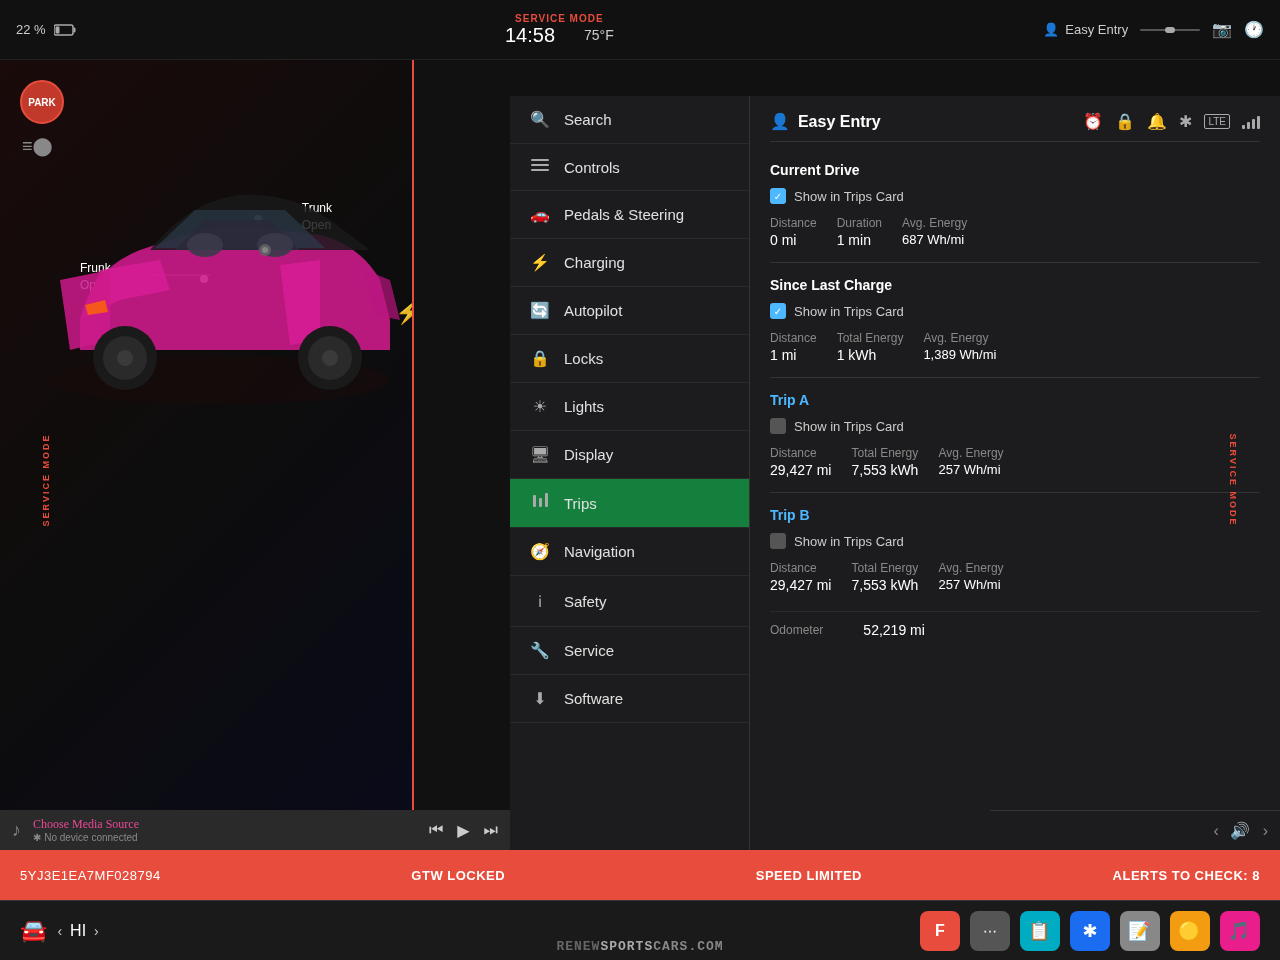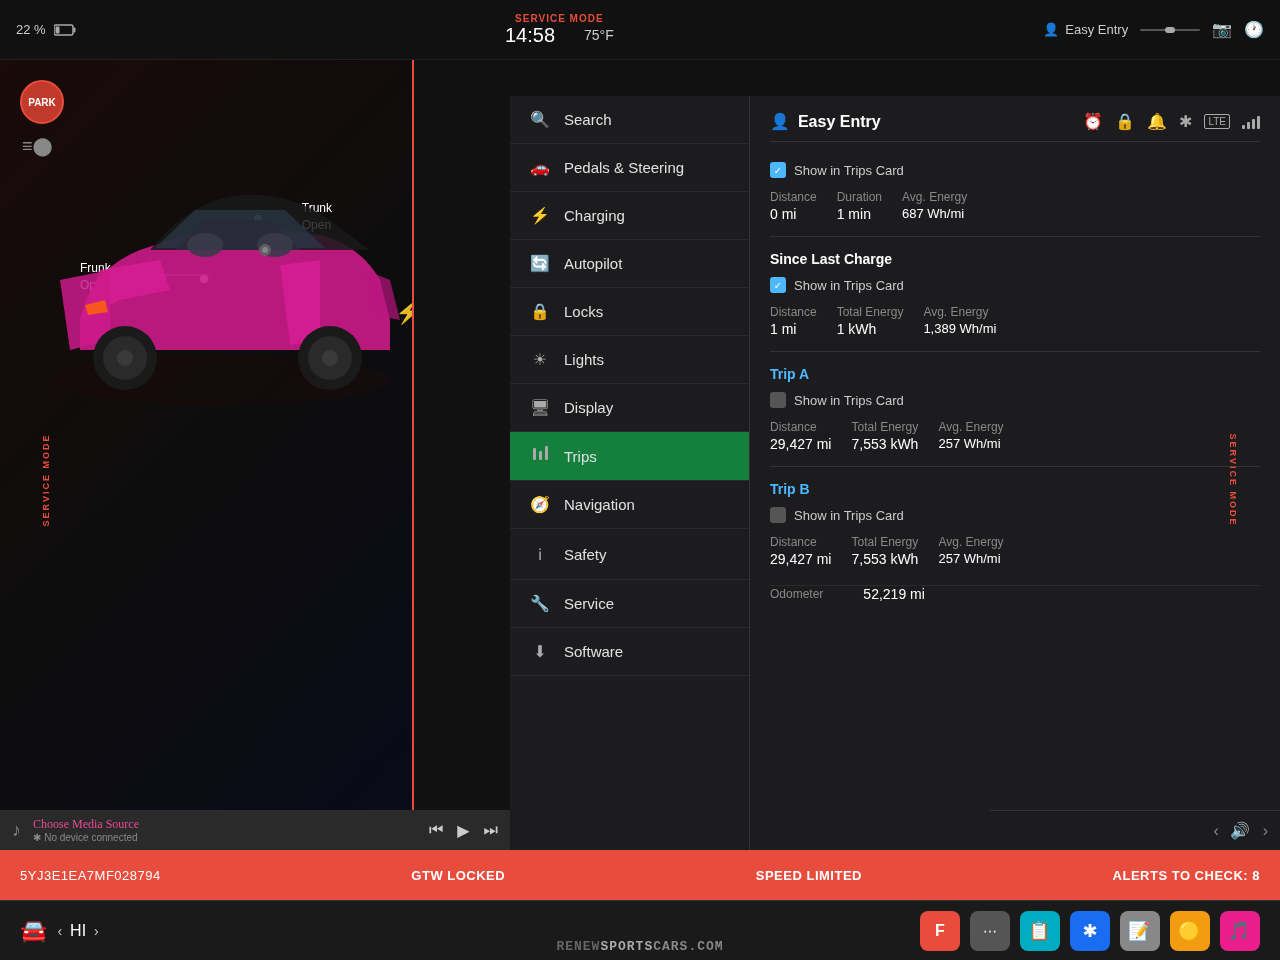--- a/index.html
+++ b/index.html
@@ -269,20 +269,21 @@
       color: #fff;
       font-size: 13px;
     }
 
     
     .odometer-row {
       display: flex;
       align-items: center;
       gap: 40px;
       margin-top: 18px;
+      padding-top: 10px;
       border-top: 1px solid #2a2a2a;
     }
 
     
     .bottom-bar {
       position: absolute;
       bottom: 60px;
       left: 0;
       right: 0;
       height: 50px;
@@ -637,20 +638,30 @@
         <circle cx="245" cy="130" r="3" fill="#888" opacity="0.9"></circle>
       </svg>
 
     </div>
   </div>
 
   <div class="side-menu">
     <div class="menu-item">
       <span class="menu-icon">🔍</span>
       <span>Search</span>
+    </div>
+    <div class="menu-item">
+      <span class="menu-icon">
+        <svg width="18" height="14" viewBox="0 0 18 14">
+            <rect x="0" y="1" width="18" height="2" rx="1" fill="#aaa"></rect>
+            <rect x="0" y="6" width="18" height="2" rx="1" fill="#aaa"></rect>
+            <rect x="0" y="11" width="18" height="2" rx="1" fill="#aaa"></rect>
+          </svg>
+      </span>
+      <span>Controls</span>
     </div>
     <div class="menu-item">
       <span class="menu-icon">🚗</span>
       <span>Pedals &amp; Steering</span>
     </div>
     <div class="menu-item">
       <span class="menu-icon">⚡</span>
       <span>Charging</span>
     </div>
     <div class="menu-item">
@@ -712,20 +723,21 @@
         <span class="lte-badge">LTE</span>
         <div class="signal-bars">
           <div class="bar" style="height:4px;"></div>
           <div class="bar" style="height:7px;"></div>
           <div class="bar" style="height:10px;"></div>
           <div class="bar" style="height:13px;"></div>
         </div>
       </div>
     </div>
 
+    <div class="section-title">Current Drive</div>
     <div class="checkbox-row">
       <div class="checkbox checked"></div>
       <span class="checkbox-label">Show in Trips Card</span>
     </div>
     <div class="stats-grid">
       <div class="stat-item">
         <span class="stat-label">Distance</span>
         <span class="stat-value">0 mi</span>
       </div>
       <div class="stat-item">

